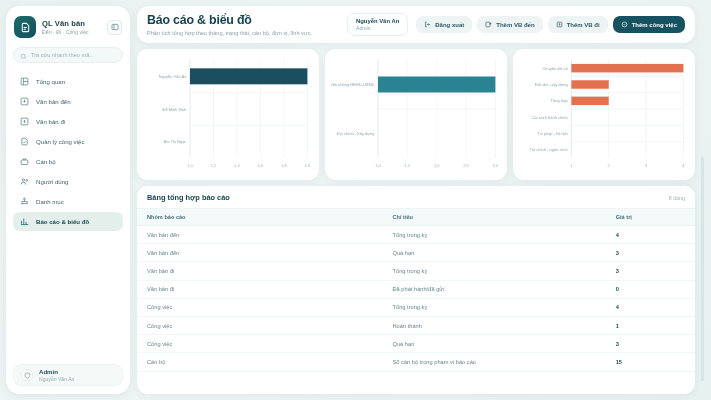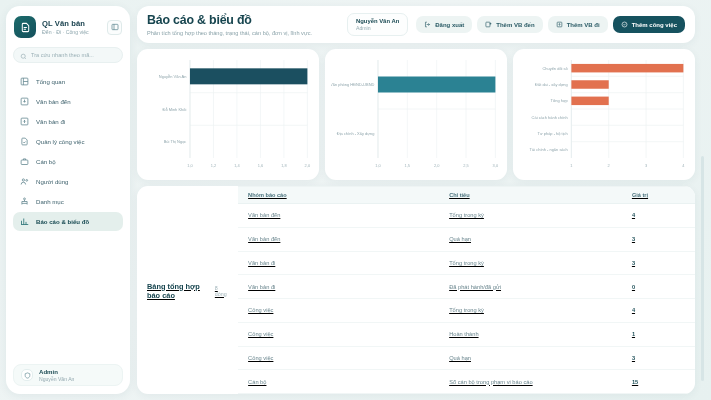--- a/index.html
+++ b/index.html
@@ -120,23 +120,22 @@
     padding: 7px 8px 6px 6px;
     height: 131px;
   }
   .plot { position: relative; width: 100%; height: 100%; }
 
   .table-card {
     background: #ffffff;
     border-radius: 11px;
     box-shadow: 0 2px 8px rgba(30,70,80,.06);
     flex: 1; min-height: 0;
-    display: flex; 
+    display: flex; flex-direction: column;
     overflow: hidden;
-    text-decoration: underline;
   }
   .table-head-bar {
     display: flex; align-items: center; justify-content: space-between;
     padding: 7px 10px 6px 10px;
   }
   .table-title { font-size: 7.4px; font-weight: 700; color: #17454f; }
   .row-count { font-size: 5.3px; color: #9fb3b9; }
   table { width: 100%; border-collapse: collapse; }
   thead th {
     text-align: left;

